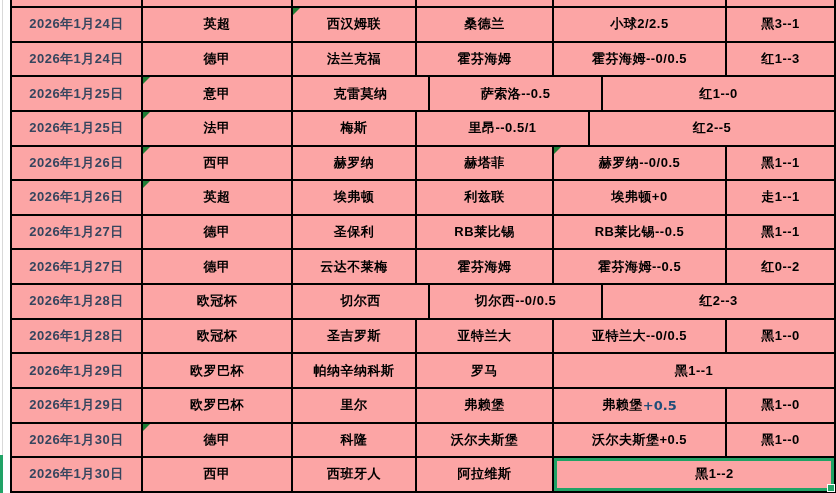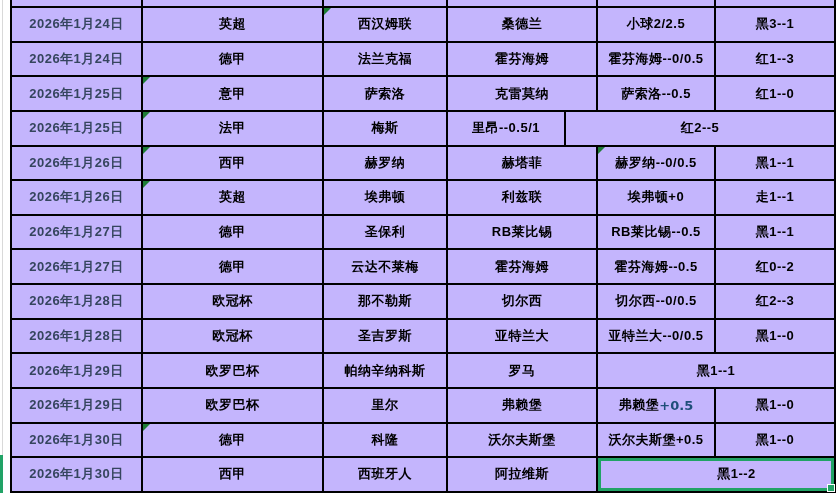--- a/index.html
+++ b/index.html
@@ -1,30 +1,30 @@
 <!DOCTYPE html>
 <html style="--tri-color: #1e7d35; --sel-color: #21a366;"><head>
 <meta charset="utf-8">
 <style>
   html,body{margin:0;padding:0;background:#fff;}
   body{width:836px;height:493px;position:relative;overflow:hidden;
        font-family:"Liberation Sans","DejaVu Sans",sans-serif;}
   .gray-line{position:absolute;left:2px;top:0;height:493px;width:1px;background:#d9d9d9;}
   .green-sliver{position:absolute;left:0;top:455px;width:3px;height:38px;}
   .sheet{position:absolute;left:10px;top:0;width:824px;border-left:2px solid #000;}
-  .row{display:flex;height:34.64px;border-bottom:2px solid #000;box-sizing:border-box;background:#c4b5fd;}
+  .row{display:flex;height:34.64px;border-bottom:2px solid #000;box-sizing:border-box;background:#fca5a5;}
   .row.partial{height:8px;}
   .cell{box-sizing:border-box;border-right:2px solid #000;display:flex;align-items:center;
         justify-content:center;position:relative;font-weight:bold;font-size:13px;color:#000;
         letter-spacing:0.5px;white-space:nowrap;overflow:visible;}
   .c-date{width:131px;}
-  .c-league{width:181px;}
+  .c-league{width:150px;}
   .c-home{width:124px;}
-  .c-away{width:150px;}
-  .c-handicap{width:118px;}
+  .c-away{width:137px;}
+  .c-handicap{width:173px;}
   .c-result{flex:1;}
   .c-date .val{font-size:13px;}
   .tri{position:absolute;top:0;left:0;width:0;height:0;
        border-top:7px solid var(--tri-color,#1e7d35);border-right:7px solid transparent;}
   .accent{font-weight:bold;font-family:"DejaVu Sans",sans-serif;letter-spacing:0;}
   .cell.selected{box-shadow:inset 0 0 0 3px var(--sel-color,#21a366);padding-left:41px;}
   .fill-handle{position:absolute;right:-1px;bottom:-1px;width:6px;height:6px;
        background:var(--sel-color,#21a366);border:1px solid #fff;z-index:3;}
 </style>
 </head>
@@ -87,23 +87,20 @@
   </div>
 
   <div class="row">
     <div class="cell c-date">
           <span class="val" style="color: rgb(53, 69, 94);">2026年1月25日</span>
         </div>
     <div class="cell c-league">
           <span class="val">意甲</span>
           <span class="tri"></span>
         </div>
-    <div class="cell c-home">
-          <span class="val">萨索洛</span>
-        </div>
     <div class="cell c-away">
           <span class="val">克雷莫纳</span>
         </div>
     <div class="cell c-handicap">
           <span class="val">萨索洛--0.5</span>
         </div>
     <div class="cell c-result">
           <span class="val">红1--0</span>
         </div>
   </div>
@@ -213,23 +210,20 @@
           <span class="val">红0--2</span>
         </div>
   </div>
 
   <div class="row">
     <div class="cell c-date">
           <span class="val" style="color: rgb(53, 69, 94);">2026年1月28日</span>
         </div>
     <div class="cell c-league">
           <span class="val">欧冠杯</span>
-        </div>
-    <div class="cell c-home">
-          <span class="val">那不勒斯</span>
         </div>
     <div class="cell c-away">
           <span class="val">切尔西</span>
         </div>
     <div class="cell c-handicap">
           <span class="val">切尔西--0/0.5</span>
         </div>
     <div class="cell c-result">
           <span class="val">红2--3</span>
         </div>

